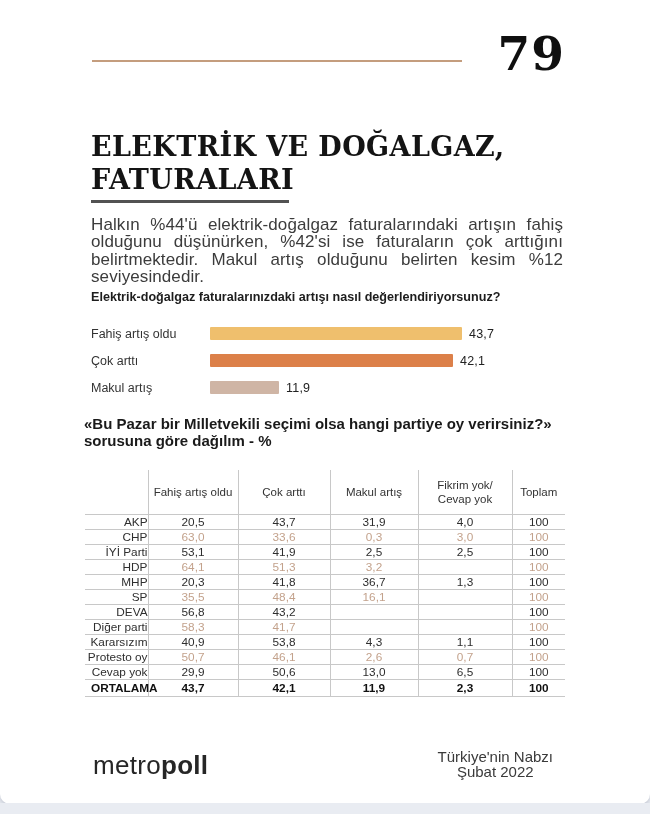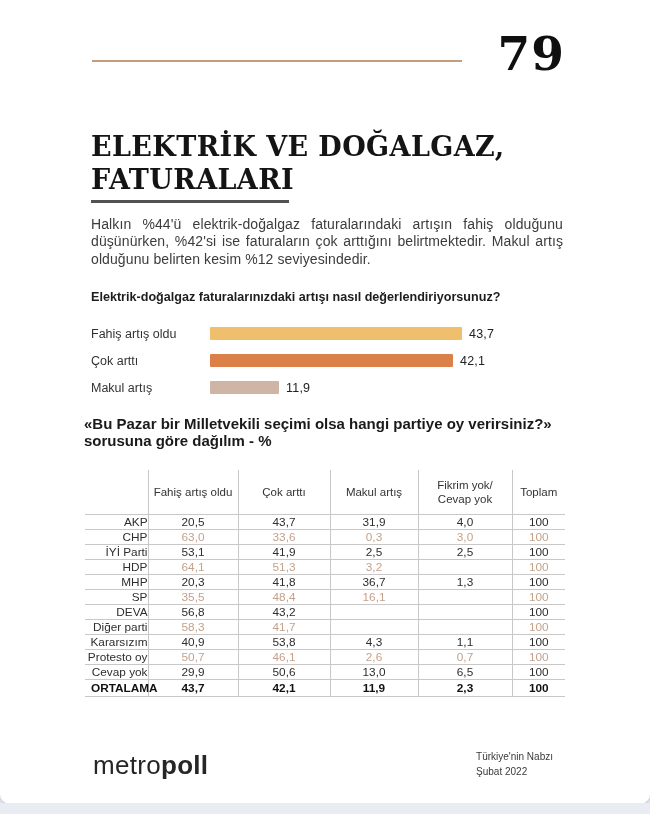--- a/index.html
+++ b/index.html
@@ -31,21 +31,21 @@
     font-family:"DejaVu Serif", serif; font-weight:700;
     font-size:27px; line-height:33px; color:#141414;
     letter-spacing:0.4px;
   }
   .title-underline {
     position:absolute; left:91px; top:200px; width:198px; height:3px;
     background:#525252;
   }
   .intro {
     position:absolute; left:91px; top:216px; width:472px;
-    font-size:14px; line-height:17.4px; color:#3c3c3c;
+    font-size:17px; line-height:17.4px; color:#3c3c3c;
     text-align:justify; letter-spacing:0.1px;
   }
   .question {
     position:absolute; left:91px; top:290px; width:480px;
     font-size:12.6px; font-weight:700; color:#1d1d1d;
   }
   .chart { position:absolute; left:91px; top:320px; width:480px; }
   .chart-row { display:flex; align-items:center; height:27px; }
   .chart-label {
     width:119px; flex:0 0 119px;
@@ -81,21 +81,21 @@
   .breakdown-table tr.muted td:not(.name) { color:#c3a28c; }
   .breakdown-table tr.total td { font-weight:700; height:17px; color:#111111; }
   .breakdown-table tr.total td.name { padding-left:6px; }
   .footer-logo {
     position:absolute; left:93px; top:750px;
     font-size:26px; color:#262626; letter-spacing:0.3px;
   }
   .footer-logo .bold { font-weight:700; }
   .footer-right {
     position:absolute; right:97px; top:749px;
-    text-align:left; font-size:10px; line-height:15px; color:#3a3a3a;
+    text-align:center; font-size:15px; line-height:15px; color:#3a3a3a;
   }
   .photo-strip {
     position:absolute; left:0; bottom:0; width:650px; height:11px;
     background:#e9ecf2;
   }
 </style>
 </head>
 <body>
 
 <div class="page">

